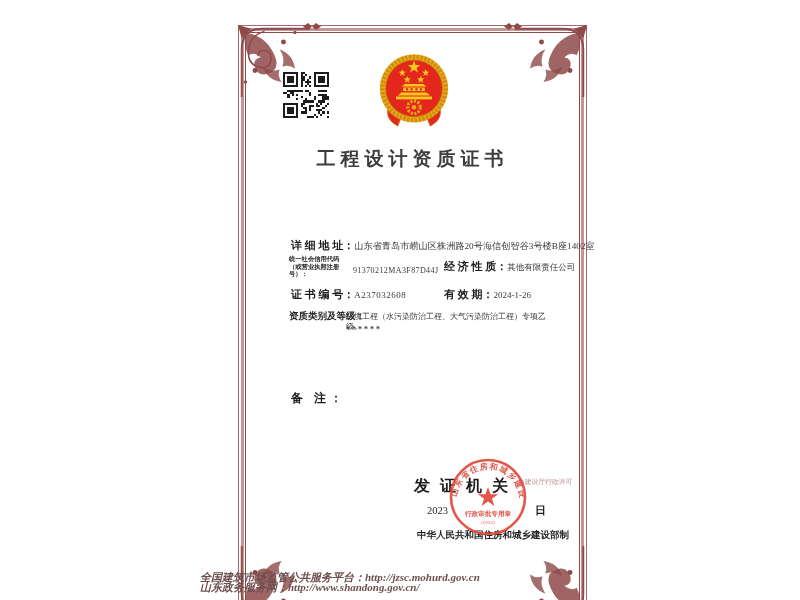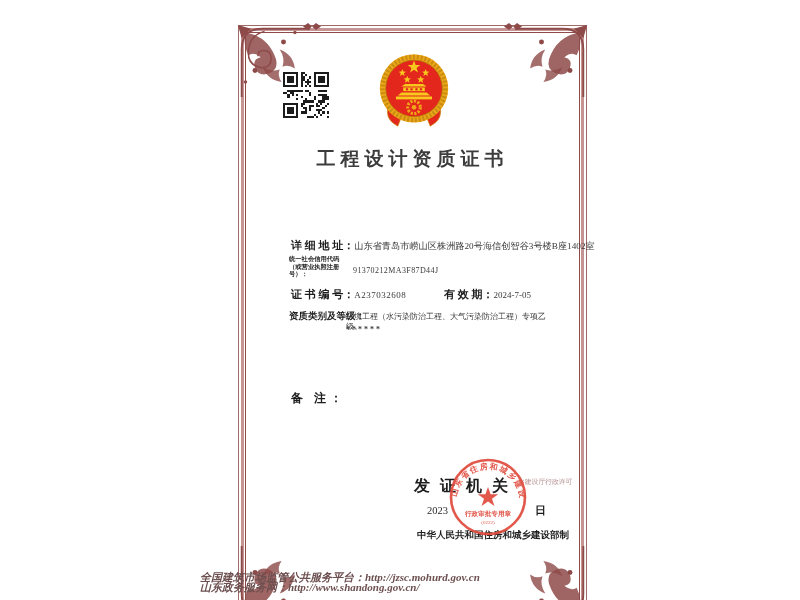--- a/index.html
+++ b/index.html
@@ -260,26 +260,29 @@
       <span class="lbl">详 细 地 址：</span><span class="val" style="font-size:9.2px">山东省青岛市崂山区株洲路20号海信创智谷3号楼B座1402室</span>
     </div>
 
     <div class="credit-lbl">
       <div>统一社会信用代码</div>
       <div>（或营业执照注册号）：</div>
     </div>
     <div class="row" style="left:114px;top:233px;">
       <span class="val" style="font-size:8px;letter-spacing:.4px">91370212MA3F87D44J</span>
     </div>
+    <div class="row" style="left:205px;top:230px;">
+      <span class="lbl">经 济 性 质：</span><span class="val" style="font-size:8.5px">其他有限责任公司</span>
+    </div>
 
     <div class="row" style="left:52px;top:258px;">
       <span class="lbl">证 书 编 号：</span><span class="val" style="letter-spacing:.5px">A237032608</span>
     </div>
     <div class="row" style="left:205px;top:258px;">
-      <span class="lbl">有  效  期：</span><span class="val">2024-7-05</span>
+      <span class="lbl">有  效  期：</span><span class="val">2024-1-26</span>
     </div>
 
     <div class="qual-lbl">资质类别及等级：</div>
     <div class="qual-val">环境工程（水污染防治工程、大气污染防治工程）专项乙级。</div>
     <div class="stars">******</div>
 
     <div class="remark-lbl">备 注：</div>
 
     <div class="issuer">发 证 机 关</div>
     <div class="issuer-note">乡建设厅行政许可</div>

